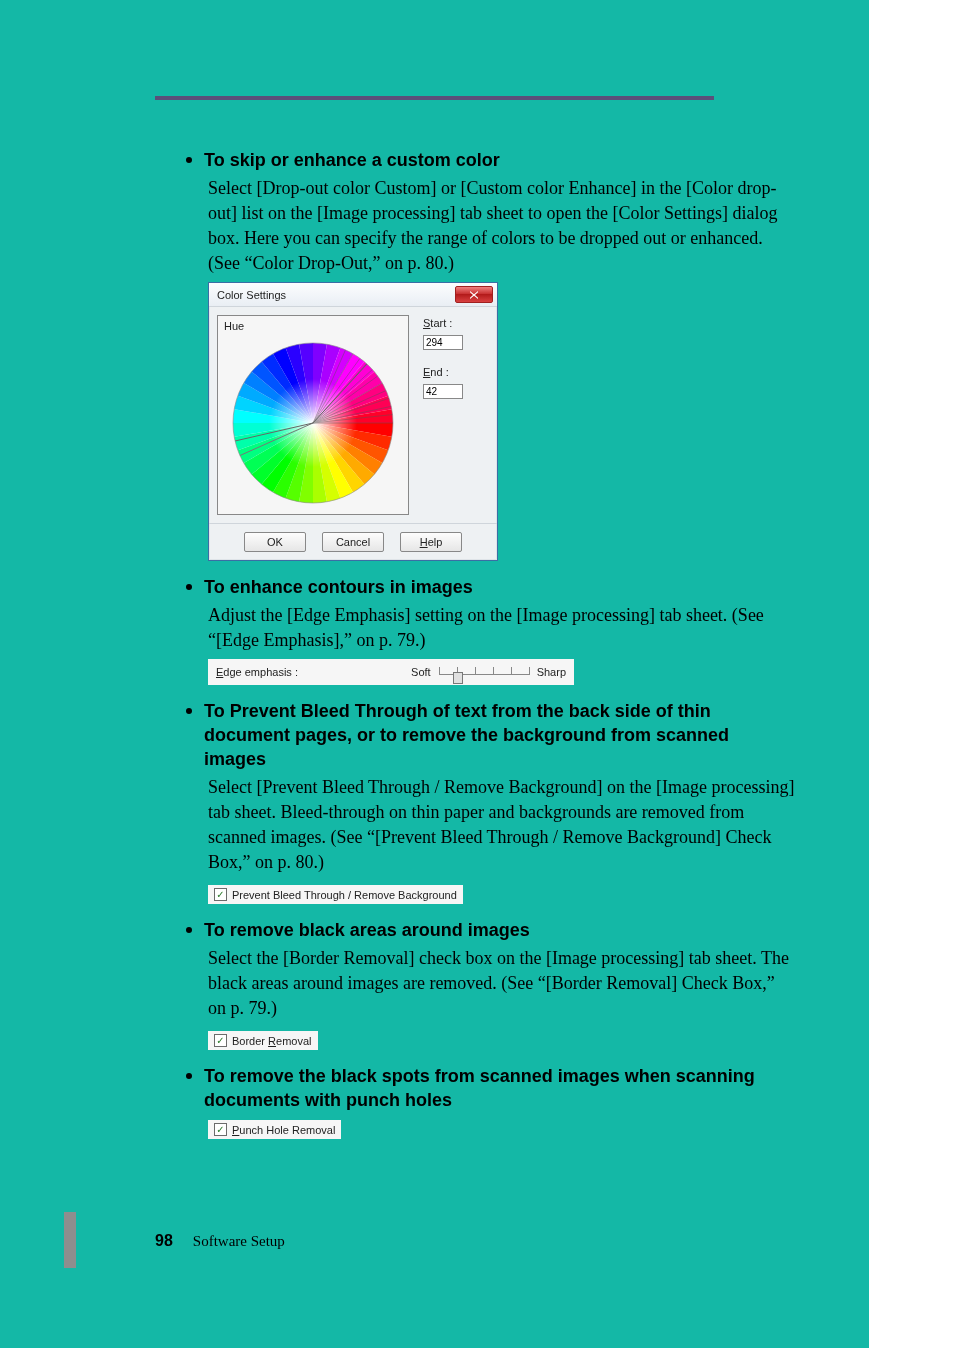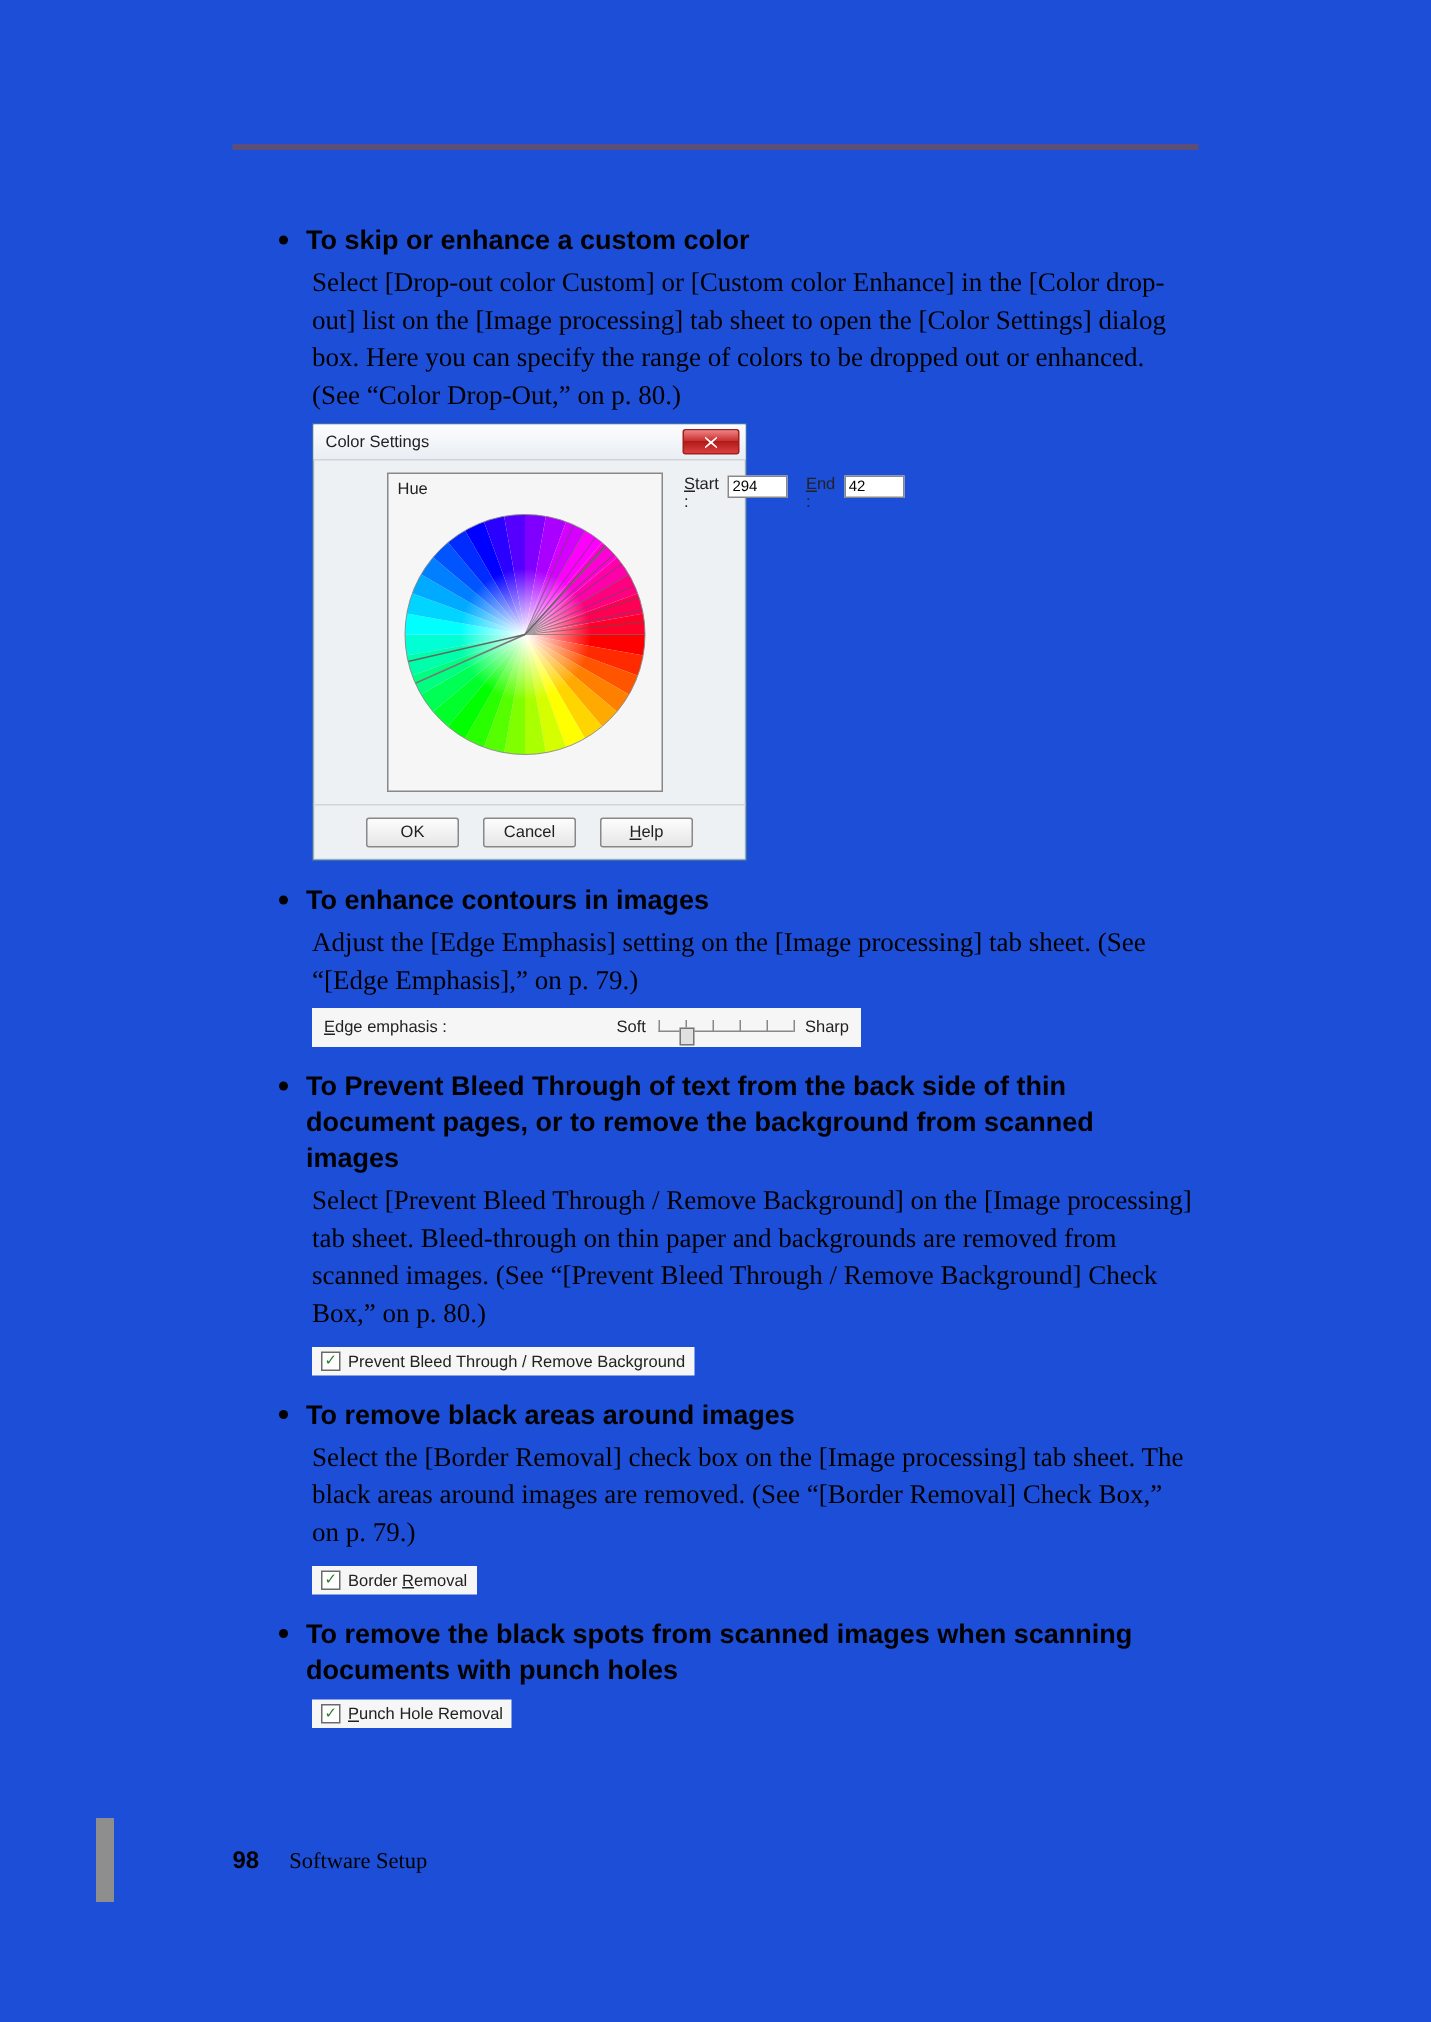--- a/index.html
+++ b/index.html
@@ -3,25 +3,25 @@
 <meta charset="utf-8">
 <style>
   html, body {
     margin: 0;
     padding: 0;
     background: #fff;
     font-family: "Times New Roman", Times, serif;
     color: #000;
   }
   .page {
-    width: 954px;
+    width: 869px;
     height: 1348px;
     position: relative;
     box-sizing: border-box;
-    background: #1d4ed8;
+    background: #14b8a6;
   }
   .top-rule {
     position: absolute;
     left: 155px;
     right: 155px;
     top: 96px;
     height: 4px;
     background: #5b4f7a;
   }
   .side-tab {
@@ -105,37 +105,36 @@
   .dlg-body {
     padding: 8px;
   }
   .dlg-hue-row {
     display: flex;
     gap: 14px;
   }
   .hue-panel {
     border: 1px solid #888;
     background: #f6f6f6;
-    padding: 4px 6px 19px 6px;
+    padding: 4px 6px 6px 6px;
     width: 192px;
     box-sizing: border-box;
-    margin-left: 41px;
   }
   .hue-panel-label {
     margin-bottom: 6px;
   }
   .hue-wheel {
     width: 170px;
     height: 170px;
     margin: 0 auto;
     position: relative;
   }
   .hue-side {
     display: flex;
-    flex-direction: row;
+    flex-direction: column;
     gap: 6px;
     padding-top: 2px;
   }
   .hue-field-label u { text-decoration: underline; }
   .hue-field {
     width: 40px;
     height: 15px;
     border: 1px solid #888;
     background: #fff;
     font-size: 10px;

